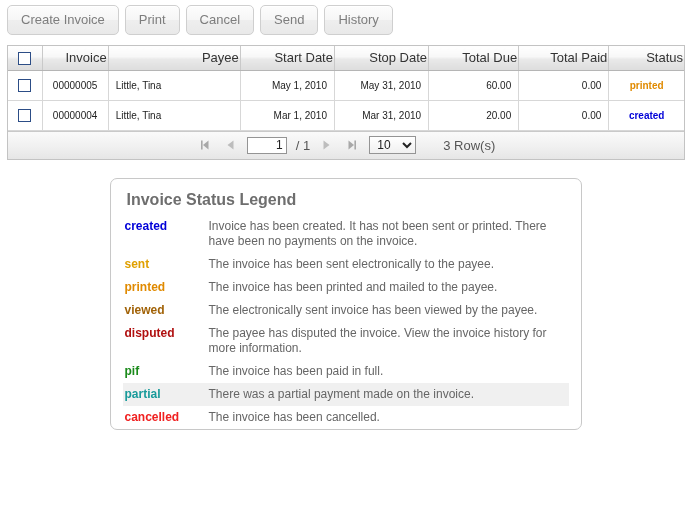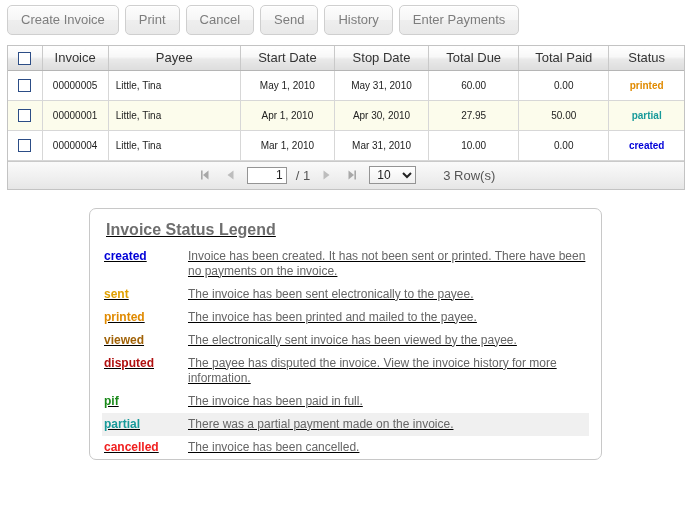--- a/index.html
+++ b/index.html
@@ -54,38 +54,38 @@
     table-layout: fixed;
   }
   table.grid th {
     background: linear-gradient(to bottom, #ffffff 0%, #f7f7f7 45%, #e9e9e9 55%, #dddddd 100%);
     border-right: 1px solid #c9c9c9;
     border-bottom: 1px solid #b5b5b5;
     font-size: 13px;
     font-weight: normal;
     color: #333333;
     height: 24px;
-    padding: 0 12px;
-    text-align: center;
+    padding: 0 1px;
+    text-align: right;
   }
   table.grid th.chk-col, table.grid td.chk-col { width: 34px; padding: 0; text-align: center; }
   table.grid th:last-child { border-right: none; }
   table.grid td {
     border-right: 1px solid #d7d7d7;
     border-bottom: 1px solid #d7d7d7;
     font-size: 10px;
     color: #222222;
     height: 30px;
     padding: 0 7px;
   }
   table.grid td:last-child { border-right: none; }
   tr.alt td { background: #fcfcec; }
   tr.alt td.chk-col { background: #fcfcec; }
 
-  .num { text-align: center; margin-top: 11px; }
+  .num { text-align: right; margin-top: 11px; }
   .ctr { text-align: center; }
 
   .cbx {
     width: 13px; height: 13px;
     border: 1px solid #2c4d86;
     background: #ffffff;
     display: inline-block;
     vertical-align: middle;
     cursor: pointer;
   }
@@ -138,26 +138,25 @@
   }
   .pg-rows { color: #555555; font-size: 13px; margin-left: 18px; }
 
   
   .legend-outer {
     display: flex;
     justify-content: center;
     margin-top: 18px;
   }
   .legend-box {
-    width: 513px;
+    width: 472px;
     border: 1px solid #c8c8c8;
     border-radius: 7px;
     background: #ffffff;
     padding: 10px 12px 0 12px;
-    text-decoration: underline;
   }
   .legend-title {
     font-size: 16px;
     font-weight: bold;
     color: #6e6e6e;
     padding: 2px 0 6px 4px;
   }
   table.legend {
     border-collapse: collapse;
     width: 100%;
@@ -184,21 +183,20 @@
 
 <div>
 
 
   <div class="toolbar" id="toolbar">
       <button class="tb-btn">Create Invoice</button>
       <button class="tb-btn">Print</button>
       <button class="tb-btn">Cancel</button>
       <button class="tb-btn">Send</button>
       <button class="tb-btn">History</button>
-      <button class="tb-btn">Enter Payments</button>
     </div>
 
   <div class="grid-wrap">
     <table class="grid">
       <colgroup>
         <col style="width:34px">
           <col style="width:66px">
           <col style="width:132px">
         <col style="width:94px">
           <col style="width:94px">
@@ -224,37 +222,27 @@
           <tr>
             <td class="chk-col"><span class="cbx"></span></td>
             <td class="ctr">00000005</td>
             <td>Little, Tina</td>
             <td class="num">May 1, 2010</td>
             <td class="num">May 31, 2010</td>
             <td class="num">60.00</td>
             <td class="num">0.00</td>
             <td class="status" style="color:#e08a00">printed</td>
           </tr>
-          <tr class="alt">
-            <td class="chk-col"><span class="cbx"></span></td>
-            <td class="ctr">00000001</td>
-            <td>Little, Tina</td>
-            <td class="num">Apr 1, 2010</td>
-            <td class="num">Apr 30, 2010</td>
-            <td class="num">27.95</td>
-            <td class="num">50.00</td>
-            <td class="status" style="color:#189a9a">partial</td>
-          </tr>
           <tr>
             <td class="chk-col"><span class="cbx"></span></td>
             <td class="ctr">00000004</td>
             <td>Little, Tina</td>
             <td class="num">Mar 1, 2010</td>
             <td class="num">Mar 31, 2010</td>
-            <td class="num">10.00</td>
+            <td class="num">20.00</td>
             <td class="num">0.00</td>
             <td class="status" style="color:#0000d8">created</td>
           </tr>
         </tbody>
     </table>
 
     <div class="pager">
       <span class="pg-arrow">
         <svg width="16" height="16" viewBox="0 0 16 16">
             <path d="M11.5 3.5 L11.5 12.5 L6 8 Z" fill="#a8a8a8"></path>

